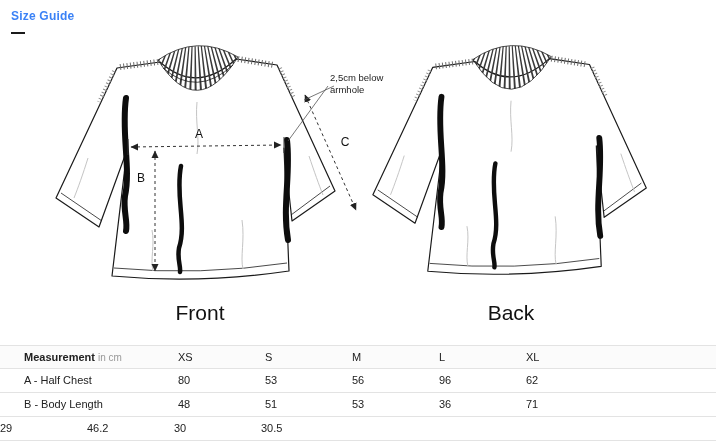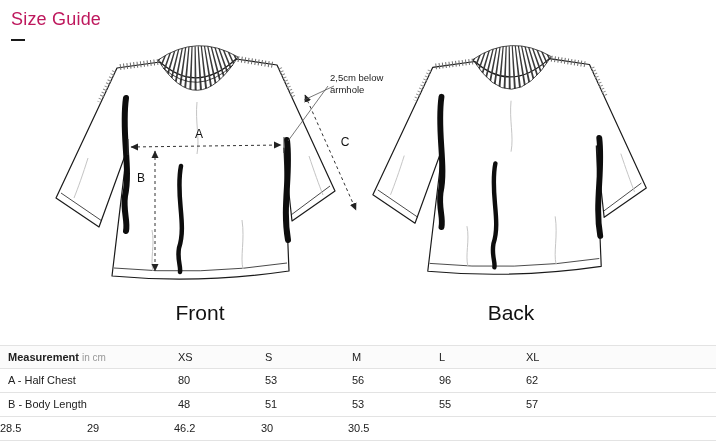--- a/index.html
+++ b/index.html
@@ -1,21 +1,21 @@
 <!DOCTYPE html>
 <html><head>
 <meta charset="utf-8">
 <style>
   * { box-sizing: border-box; }
   html,body { margin:0; padding:0; background:#fff; }
   body { font-family:"Liberation Sans", sans-serif; }
   .page { position:relative; width:716px; height:444px; background:#fff; overflow:hidden; }
 
   .header { position:absolute; left:11px; top:9px; }
-  .page-title { margin:0; font-size:18px; font-weight:400; color:#be185d; letter-spacing:.2px; }
+  .page-title { margin:0; font-size:12px; font-weight:700; color:#3b82f6; letter-spacing:.2px; }
   .title-dash { width:14px; height:2px; background:#1a1a1a; margin-top:9px; }
 
   .diagram { position:absolute; left:0; top:38px; }
 
   
   .outline { fill:#fff; stroke:#1a1a1a; stroke-width:1.2; stroke-linejoin:round; }
   .thin    { fill:none; stroke:#1a1a1a; stroke-width:.8; }
   .hatch   { stroke:#6a6a6a; stroke-width:6; stroke-dasharray:1,2.4; fill:none; }
   .hatch2  { stroke:#8a8a8a; stroke-width:4; stroke-dasharray:1,2.4; fill:none; }
   .wrinkle path { stroke:#c4c4c4; stroke-width:1; fill:none; }
@@ -28,21 +28,21 @@
   .tick   { stroke:#333; stroke-width:1; }
   .leader { stroke:#555; stroke-width:.8; fill:none; }
   .dimlabel  { font-size:12px; fill:#111; text-anchor:middle; }
   .note      { font-size:9.5px; fill:#222; }
   .viewlabel { font-size:21px; fill:#111; text-anchor:middle; }
 
   
   .sizes-table { position:absolute; left:0; right:0; top:345px; font-size:11px; color:#222; }
   .trow { display:flex; height:24px; line-height:23px; border-bottom:1px solid #e3e3e3; }
   .trow.thead { border-top:1px solid #e3e3e3; background:#fbfbfb; }
-  .cell.label { width:178px; padding-left:8px; white-space:nowrap; }
+  .cell.label { width:178px; padding-left:24px; white-space:nowrap; }
   .cell.val { width:87px; text-align:left; }
   .bold { font-weight:700; }
   .unit { color:#999; margin-left:3px; font-size:10px; }
 </style>
 </head>
 <body>
 
 <div class="page">
 
   <div class="header">
@@ -137,26 +137,25 @@
       <div class="cell val">56</div>
       <div class="cell val">96</div>
       <div class="cell val">62</div>
     </div>
 
     <div class="trow">
       <div class="cell label">B - Body Length</div>
       <div class="cell val">48</div>
       <div class="cell val">51</div>
       <div class="cell val">53</div>
-      <div class="cell val">55</div>
-      <div class="cell val">57</div>
+      <div class="cell val">36</div>
+      <div class="cell val">71</div>
     </div>
 
     <div class="trow">
-      <div class="cell val">28.5</div>
       <div class="cell val">29</div>
       <div class="cell val">46.2</div>
       <div class="cell val">30</div>
       <div class="cell val">30.5</div>
     </div>
 
   </div>
 </div>
 
 </body></html>

